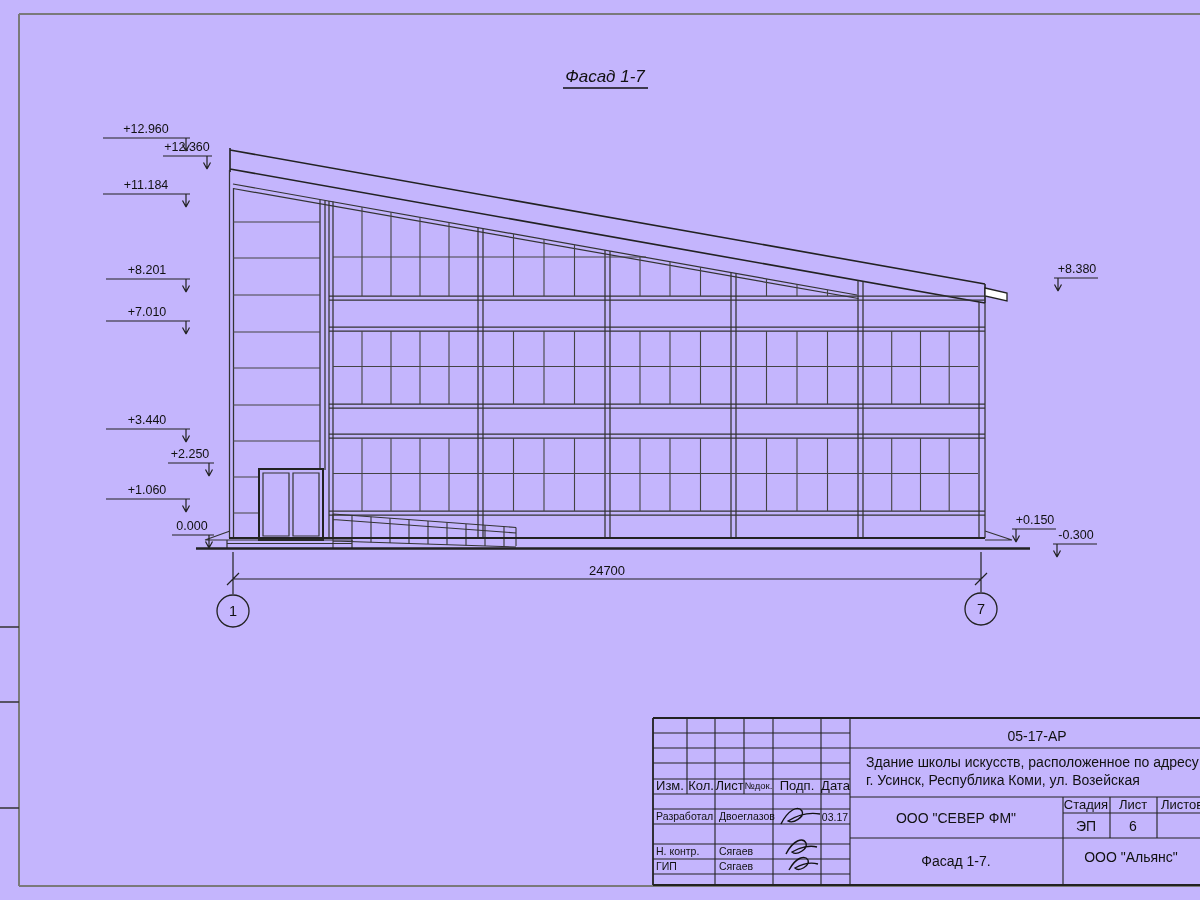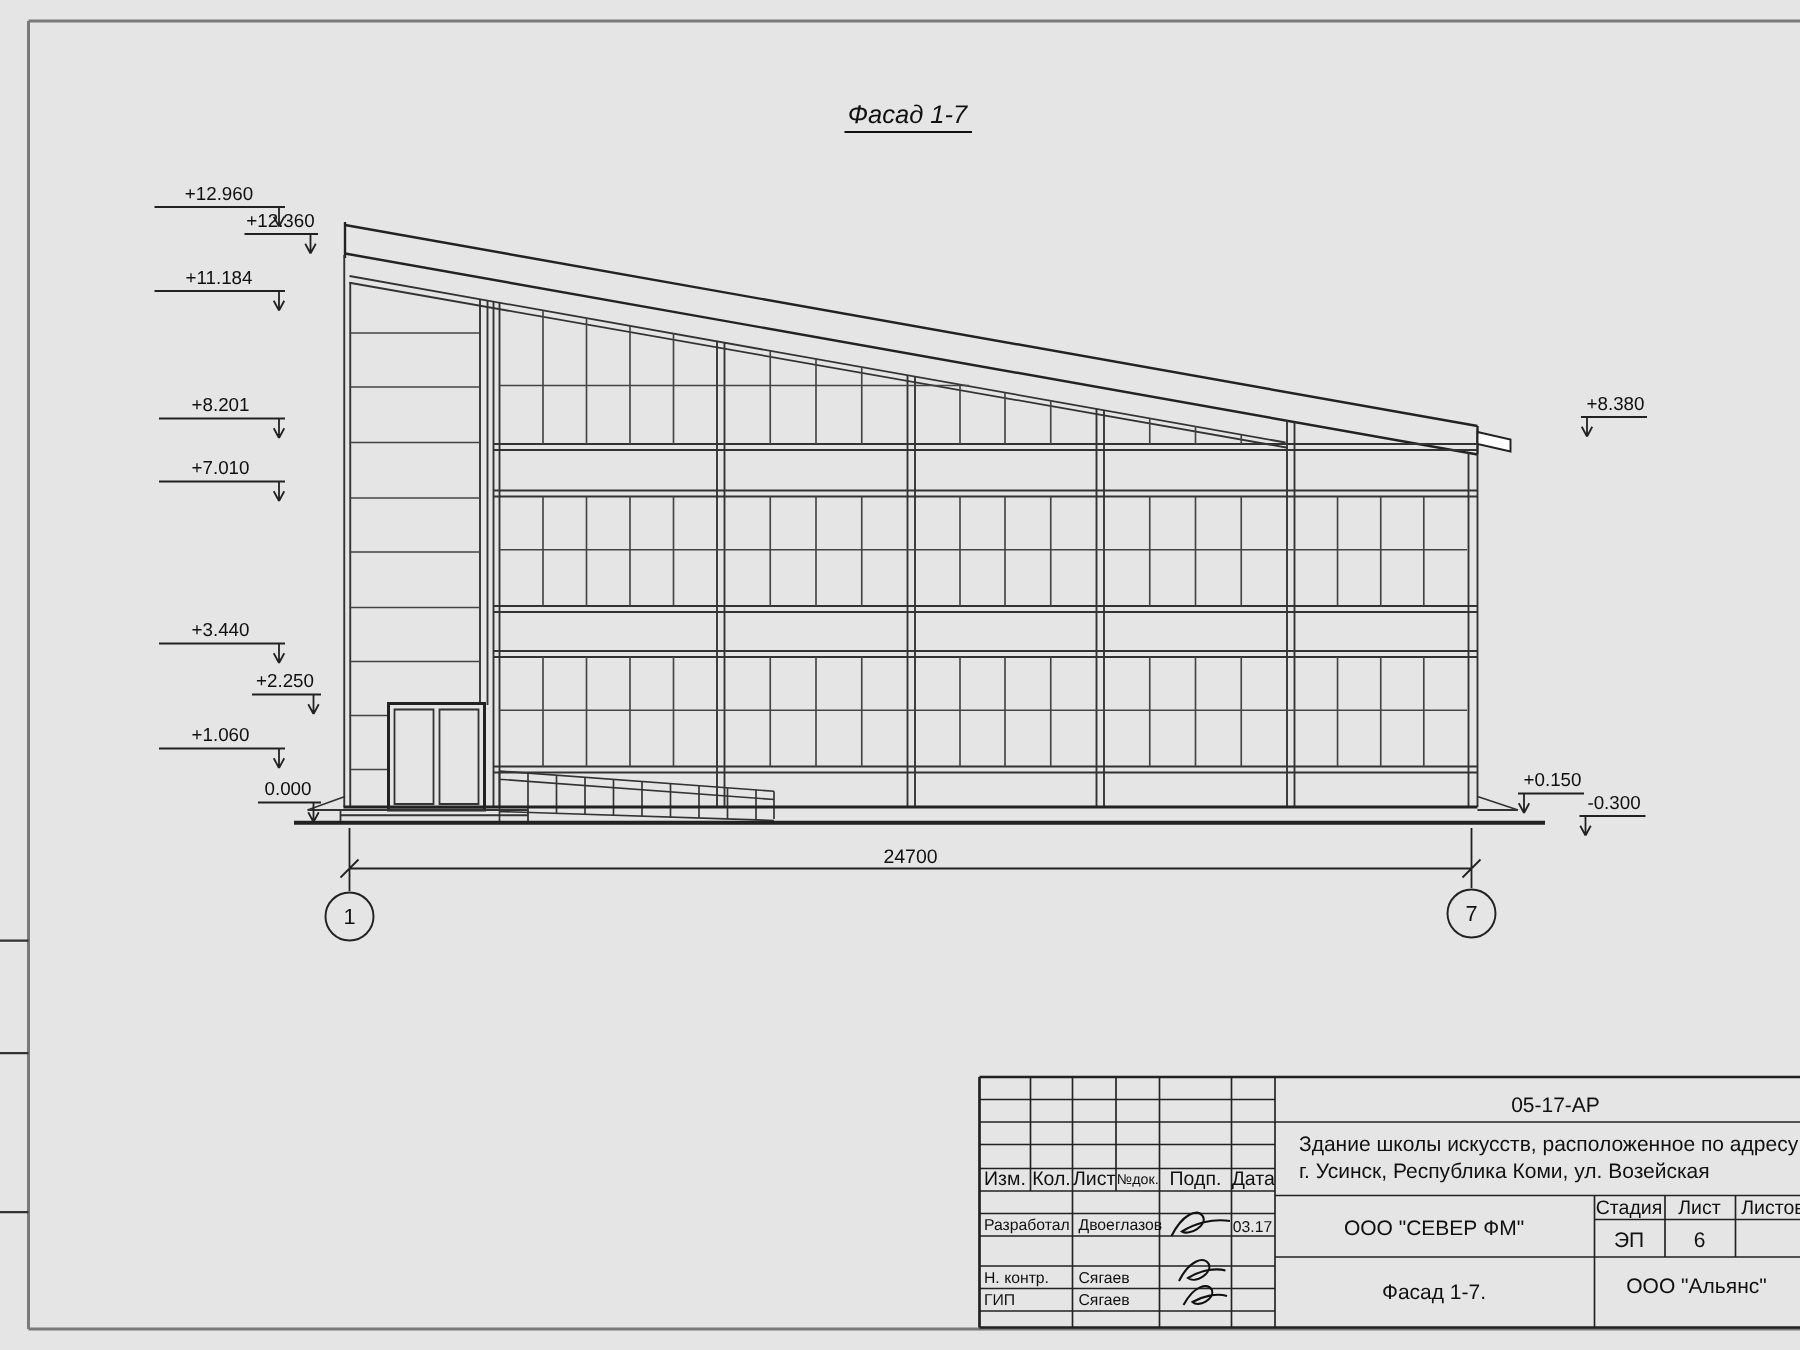--- a/index.html
+++ b/index.html
@@ -1,16 +1,16 @@
 <!DOCTYPE html>
 <html><head>
 <meta charset="utf-8">
 <style>
   html,body{margin:0;padding:0;background:#fff;}
-  .page{position:relative;width:1200px;height:900px;background:#e5e5e5;overflow:hidden;
+  .page{position:relative;width:1200px;height:900px;background:#c4b5fd;overflow:hidden;
         font-family:"Liberation Sans",sans-serif;}
   svg text{font-family:"Liberation Sans",sans-serif;fill:#111;}
   .t-elev{font-size:12.5px;}
   .t-dim{font-size:13px;}
   .t-bubble{font-size:14.5px;}
   .t-title{font-size:17px;font-style:italic;}
   .t-tb{font-size:13px;}
   .t-tb-big{font-size:14px;}
   .t-tb-small{font-size:10.5px;}
   .t-tb-tiny{font-size:9.5px;}

